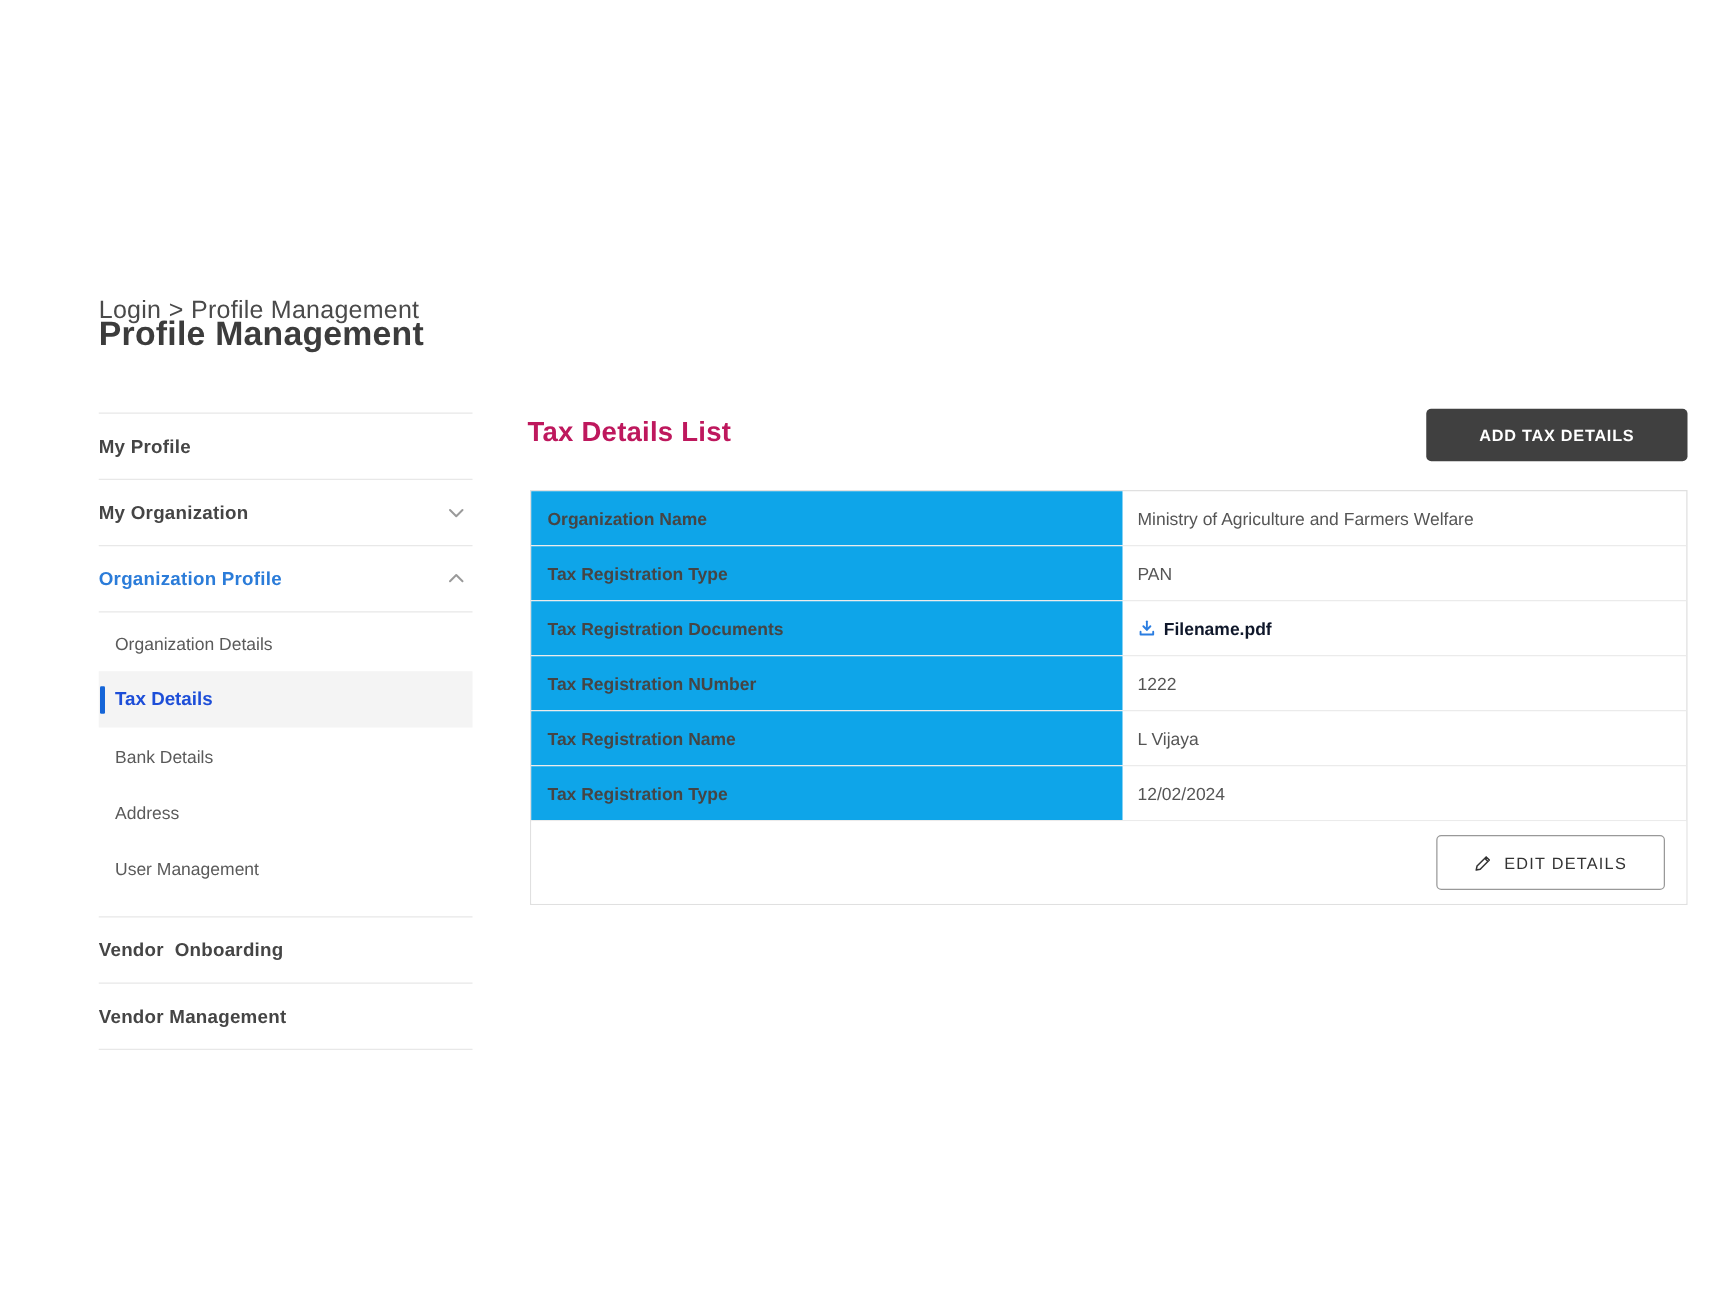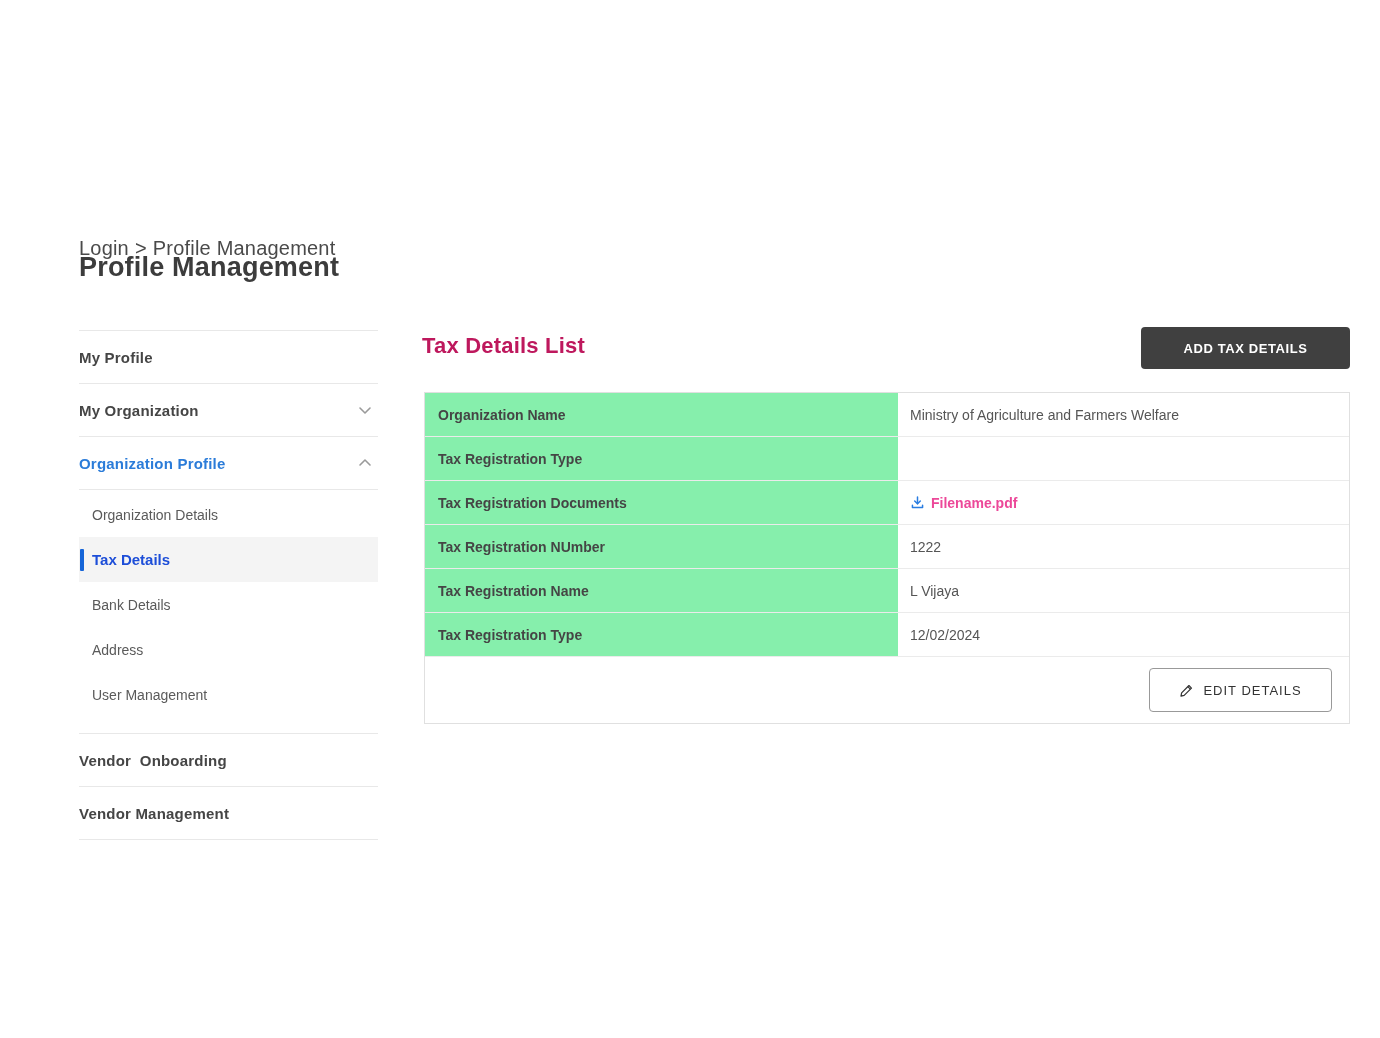--- a/index.html
+++ b/index.html
@@ -64,30 +64,30 @@
     font-family: "Liberation Sans", sans-serif;
     font-size: 13px; font-weight: 700; letter-spacing: .6px; cursor: pointer;
   }
 
   .details-table {
     position: absolute; left: 424px; top: 392px; width: 926px;
     border: 1px solid #e0e0e0; background: #fff;
   }
   .t-row { display: flex; height: 44px; border-bottom: 1px solid #ebebeb; }
   .t-label {
-    width: 473px; background: #86efac; display: flex; align-items: center;
+    width: 473px; background: #0ea5e9; display: flex; align-items: center;
     padding-left: 13px; font-size: 14px; font-weight: 600; color: #454545;
   }
   .t-value {
     flex: 1; display: flex; align-items: center;
     padding-left: 12px; font-size: 14px; color: #555;
   }
   .doc-link {
     display: inline-flex; gap: 6px;
-    color: #ec4899; font-weight: 600; font-size: 14px; text-decoration: none; cursor: pointer;
+    color: #0f172a; font-weight: 600; font-size: 14px; text-decoration: none; cursor: pointer;
   }
   .doc-link .dl-ic { display: flex; }
 
   .t-footer {
     height: 66px; display: flex; align-items: center; justify-content: flex-end;
     padding-right: 17px; background: #fff;
   }
   .edit-btn {
     width: 183px; height: 44px; background: #fff;
     border: 1px solid #999; border-radius: 4px;
@@ -165,20 +165,21 @@
 
   <div class="details-table">
 
     <div class="t-row">
       <div class="t-label">Organization Name</div>
       <div class="t-value">Ministry of Agriculture and Farmers Welfare</div>
     </div>
 
     <div class="t-row">
       <div class="t-label">Tax Registration Type</div>
+      <div class="t-value">PAN</div>
     </div>
 
     <div class="t-row">
       <div class="t-label">Tax Registration Documents</div>
       <div class="t-value">
         <a class="doc-link">
           <span class="dl-ic">
             <svg width="15" height="15" viewBox="0 0 16 16">
                 <path d="M8 2.2v7" fill="none" stroke="#2a7de1" stroke-width="1.6" stroke-linecap="round"></path>
                 <path d="M5 6.4L8 9.4l3-3" fill="none" stroke="#2a7de1" stroke-width="1.6" stroke-linecap="round" stroke-linejoin="round"></path>

